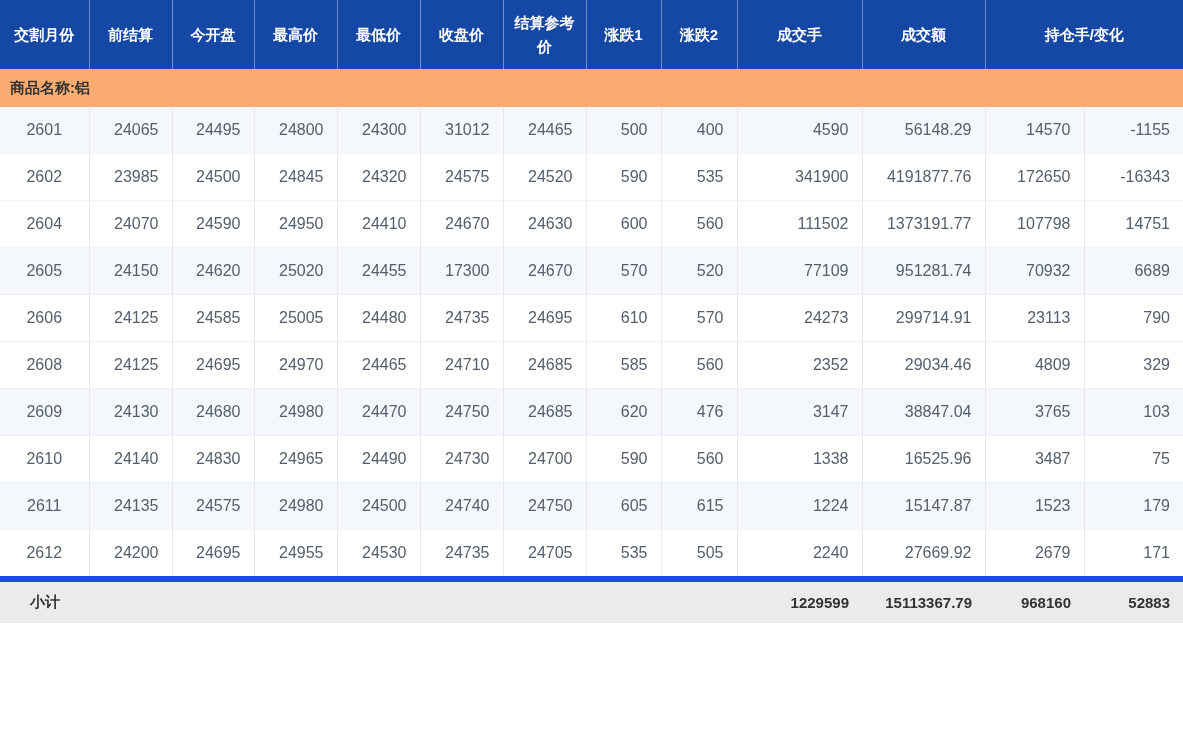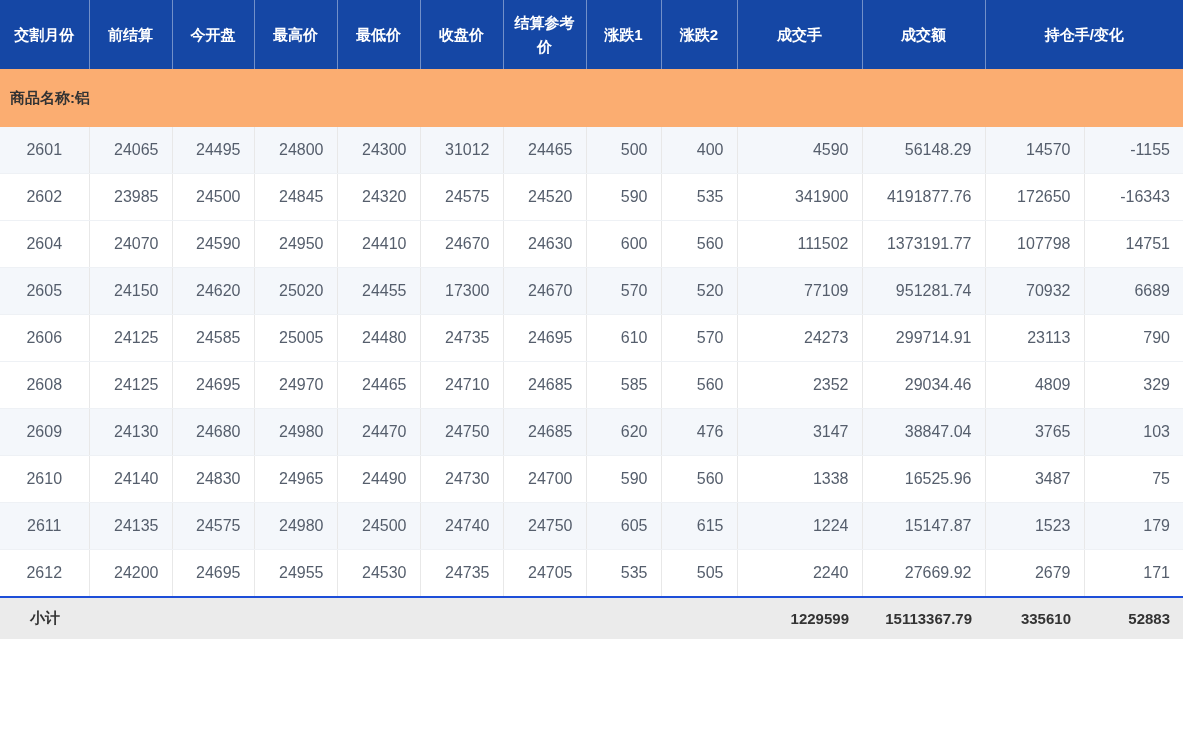--- a/index.html
+++ b/index.html
@@ -30,21 +30,21 @@
     padding:0 5px;line-height:1.6;
     border-right:1px solid rgba(255,255,255,0.40);
     word-break:break-all;
   }
   table.quotes thead th:last-child{border-right:none;}
   
   tr.group-row td{
     background:var(--group-row-bg);
     color:var(--strong-text);
     font-size:15px;font-weight:bold;
-    height:58px;vertical-align:middle;
+    height:38px;vertical-align:middle;
     padding:0 0 0 10px;text-align:left;
     border:none;
   }
   
   table.quotes tbody td.data{
     background:var(--row-bg);
     color:var(--data-text);
     font-size:16px;
     height:46px;vertical-align:middle;
     text-align:right;padding:0 13px 0 0;
@@ -55,21 +55,21 @@
   table.quotes tbody tr.alt td.data{background:var(--alt-row-bg);}
   table.quotes tbody td.data:last-child{border-right:none;}
   table.quotes tbody td.data.c-month{text-align:center;padding:0;}
   
   table.quotes tfoot td{
     background:var(--subtotal-bg);
     color:var(--strong-text);
     font-size:15px;font-weight:bold;
     height:41px;vertical-align:middle;
     text-align:right;padding:0 13px 0 0;
-    border:none;border-top:2px solid #1d4ed8;
+    border:none;border-top:6px solid #1d4ed8;
     white-space:nowrap;
   }
   table.quotes tfoot td.c-label{text-align:left;padding:0 0 0 30px;}
 </style>
 </head>
 <body>
 
 <div class="page">
   <table class="quotes">
     <colgroup id="cols">
@@ -264,18 +264,18 @@
           <td></td>
           <td></td>
           <td></td>
           <td></td>
           <td></td>
           <td></td>
           <td></td>
           <td></td>
           <td>1229599</td>
           <td>15113367.79</td>
-          <td>335610</td>
+          <td>968160</td>
           <td>52883</td>
         </tr>
     </tfoot>
   </table>
 </div>
 
 </body></html>

